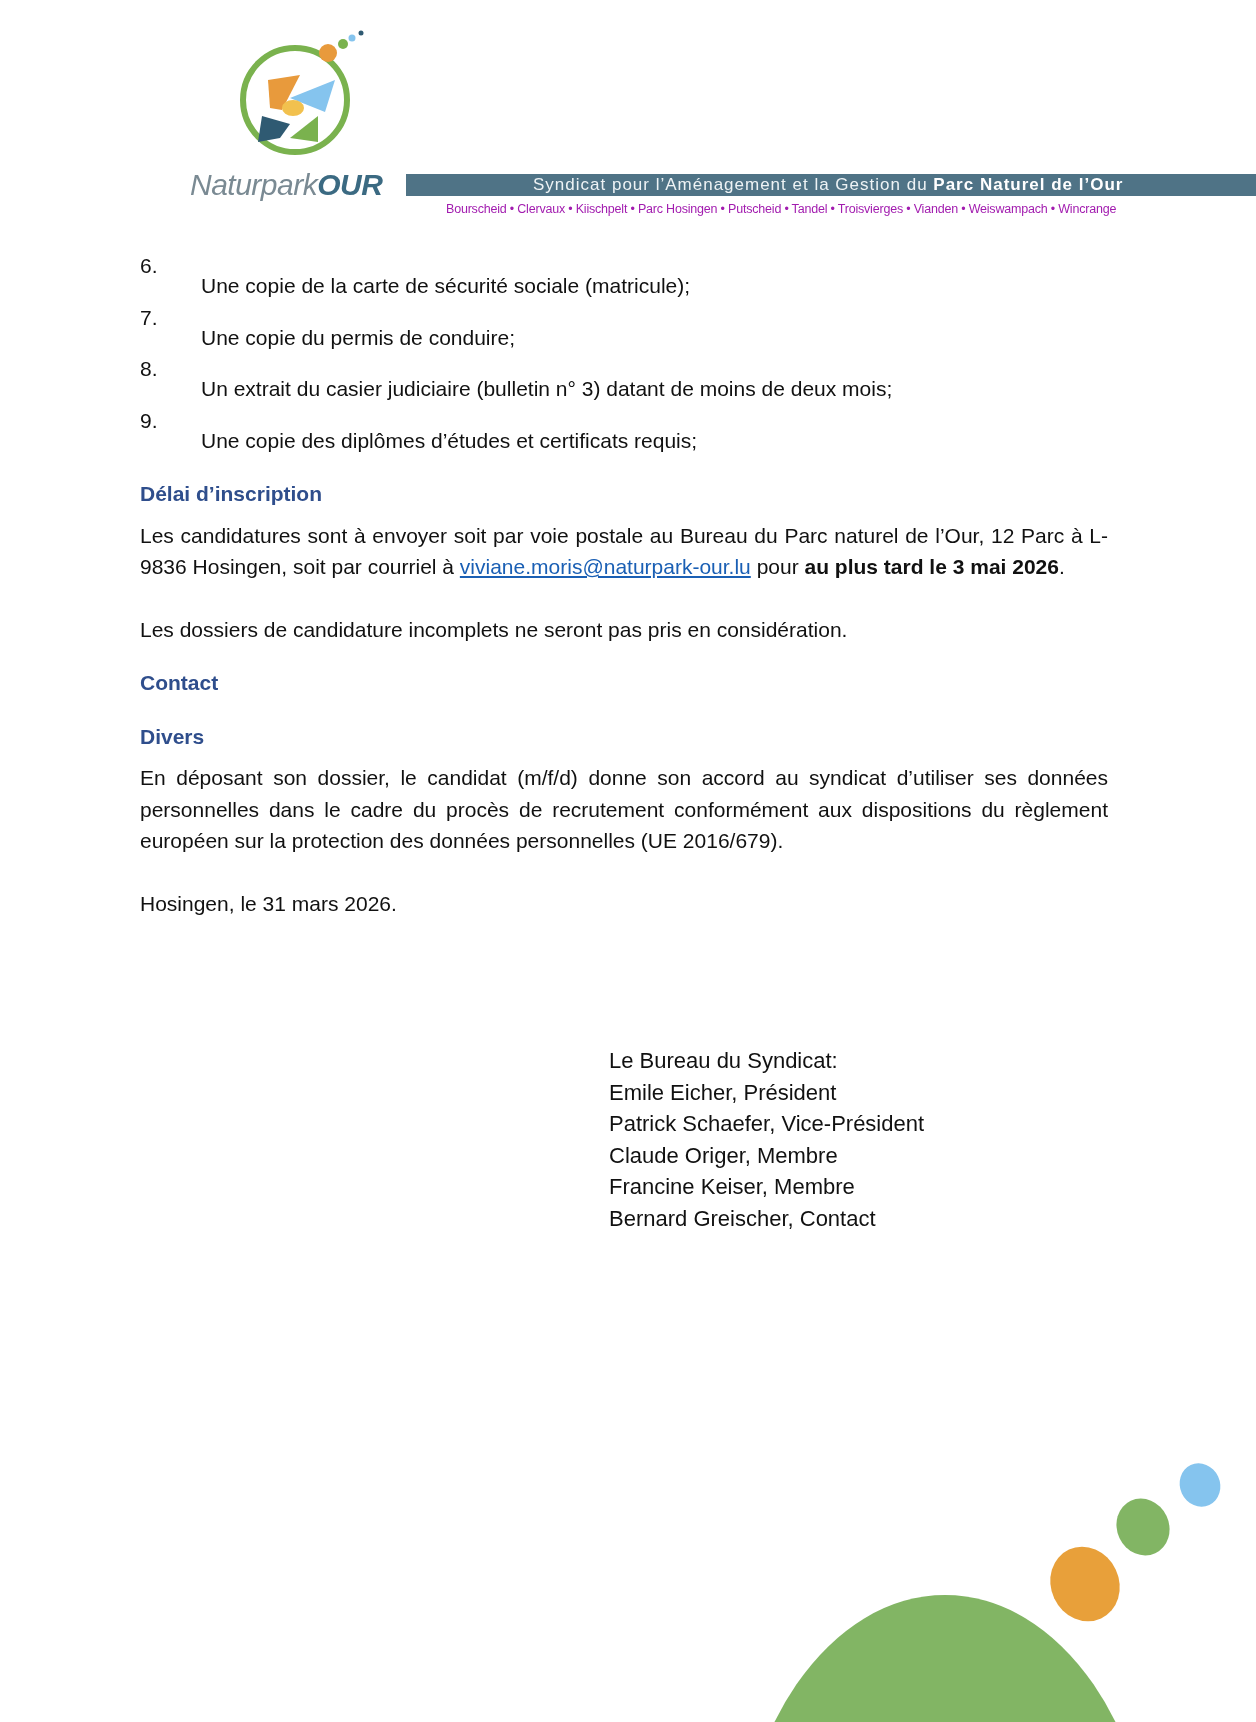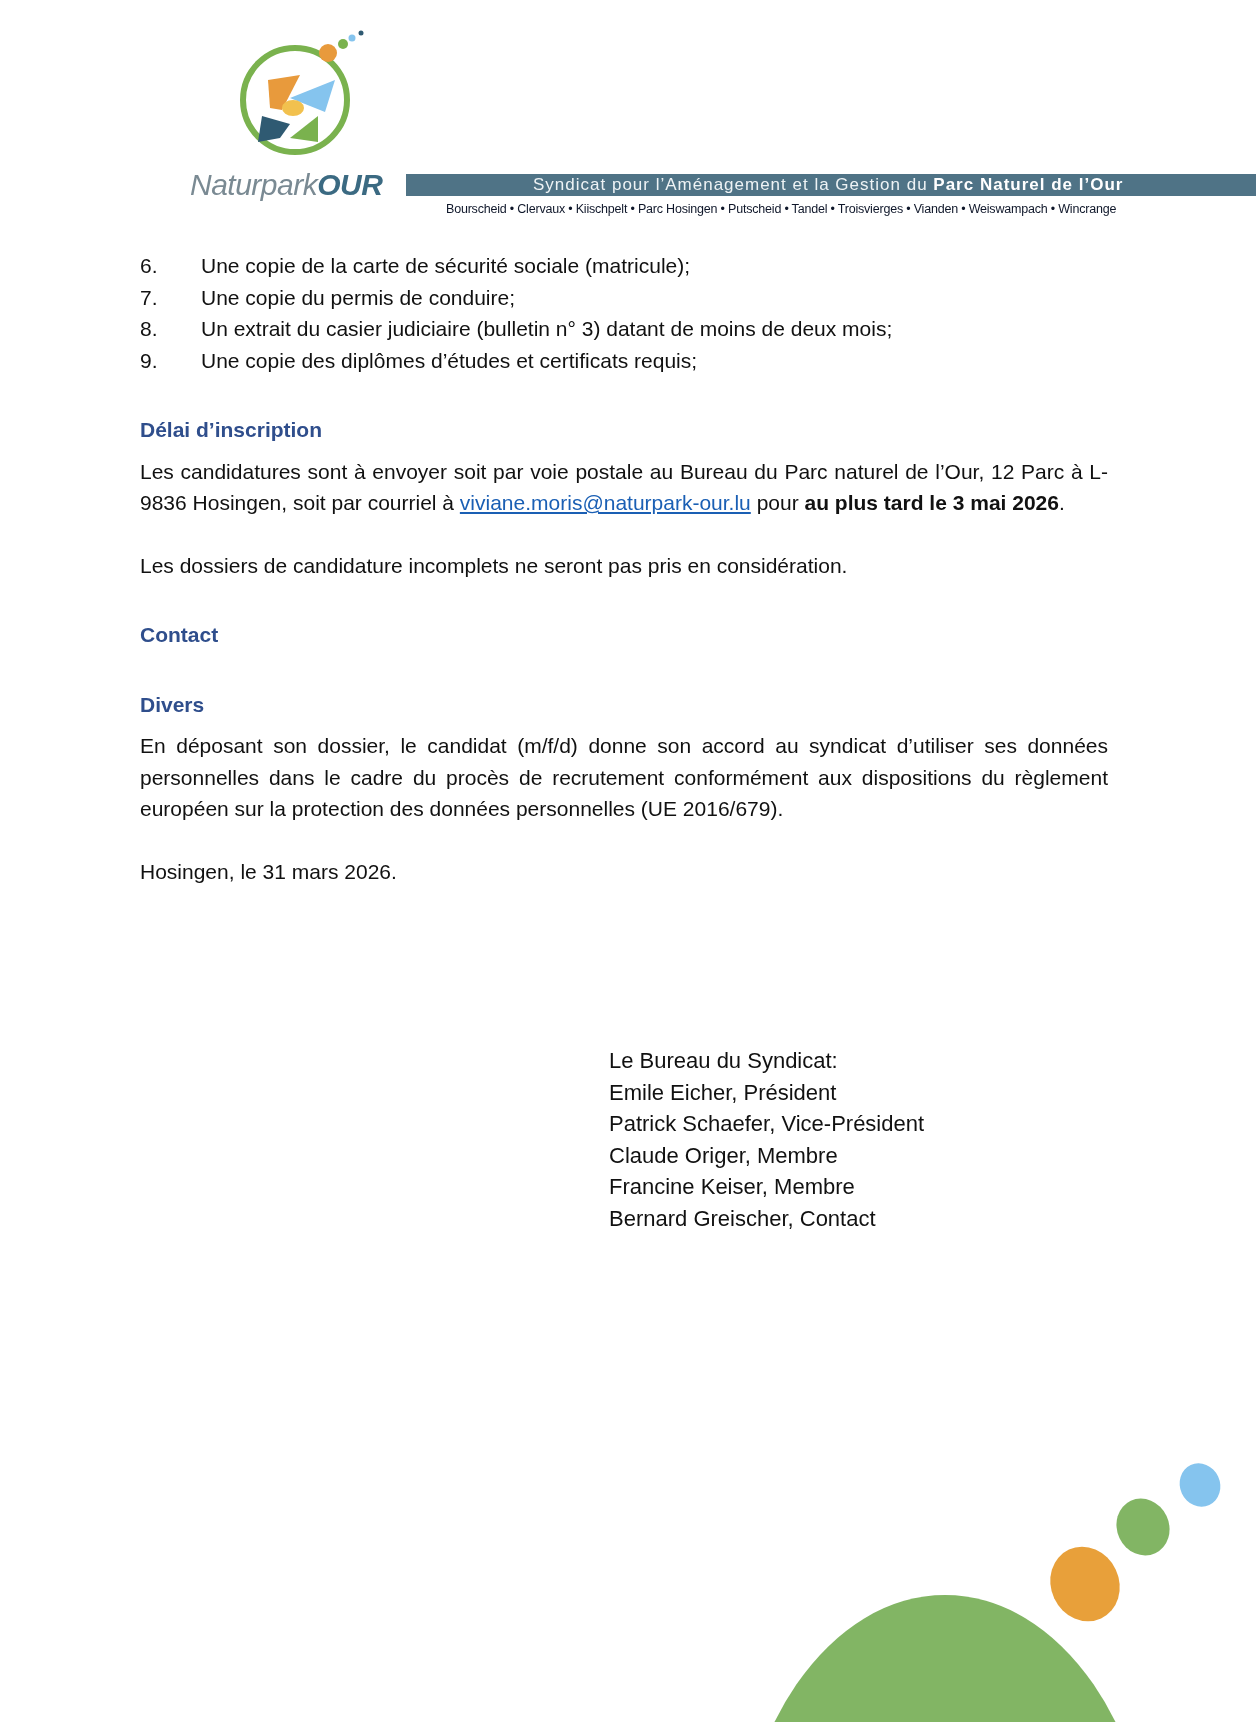--- a/index.html
+++ b/index.html
@@ -6,28 +6,28 @@
   body { width: 1256px; height: 1722px; position: relative; overflow: hidden;
          font-family: "Liberation Sans", "DejaVu Sans", sans-serif; color: #111; }
   .header { position: absolute; left: 0; top: 0; width: 1256px; height: 225px; }
   .logo-svg { position: absolute; left: 220px; top: 20px; }
   .logo-text { position: absolute; left: 190px; top: 168px; font-size: 30px; font-style: italic;
                color: #7a8a93; letter-spacing: -0.5px; }
   .logo-text b { color: #3b6a82; font-weight: bold; }
   .banner { position: absolute; left: 406px; top: 174px; width: 850px; height: 22px; background: #4f7386; }
   .banner-text { position: absolute; left: 127px; top: 1px; font-size: 17px; color: #eef3f5; letter-spacing: 1px; white-space: nowrap; }
   .banner-text b { font-weight: bold; color: #fff; }
-  .communes { position: absolute; left: 446px; top: 202px; font-size: 12.5px; color: #0f172a; white-space: nowrap; letter-spacing: -0.2px; }
+  .communes { position: absolute; left: 446px; top: 202px; font-size: 12.5px; color: #a21caf; white-space: nowrap; letter-spacing: -0.2px; }
 
   .content { position: absolute; left: 140px; top: 250px; width: 968px; font-size: 21px; line-height: 31.5px; }
   ol.list { list-style: none; margin: 0; padding: 0; }
   ol.list li { display: flex; }
   ol.list .num { width: 61px; flex: none; }
-  ol.list .txt { flex: 1; }
-  .section-title { color: #2f4e8c; font-weight: bold; font-size: 21px; margin-top: 38px; margin-bottom: 10px; }
+  ol.list .txt { flex: 1; margin-top: 20px; }
+  .section-title { color: #2f4e8c; font-weight: bold; font-size: 21px; margin-top: 22px; margin-bottom: 10px; }
   p { margin: 0; text-align: justify; }
   .gap { height: 31px; }
   a.link { color: #1a5fb4; text-decoration: underline; }
   .signature { position: absolute; left: 609px; top: 1045px; font-size: 22px; line-height: 31.5px; }
   .sig-heading { margin-bottom: 0; }
 
   .deco { position: absolute; left: 0; top: 0; }
 </style>
 </head>
 <body>

